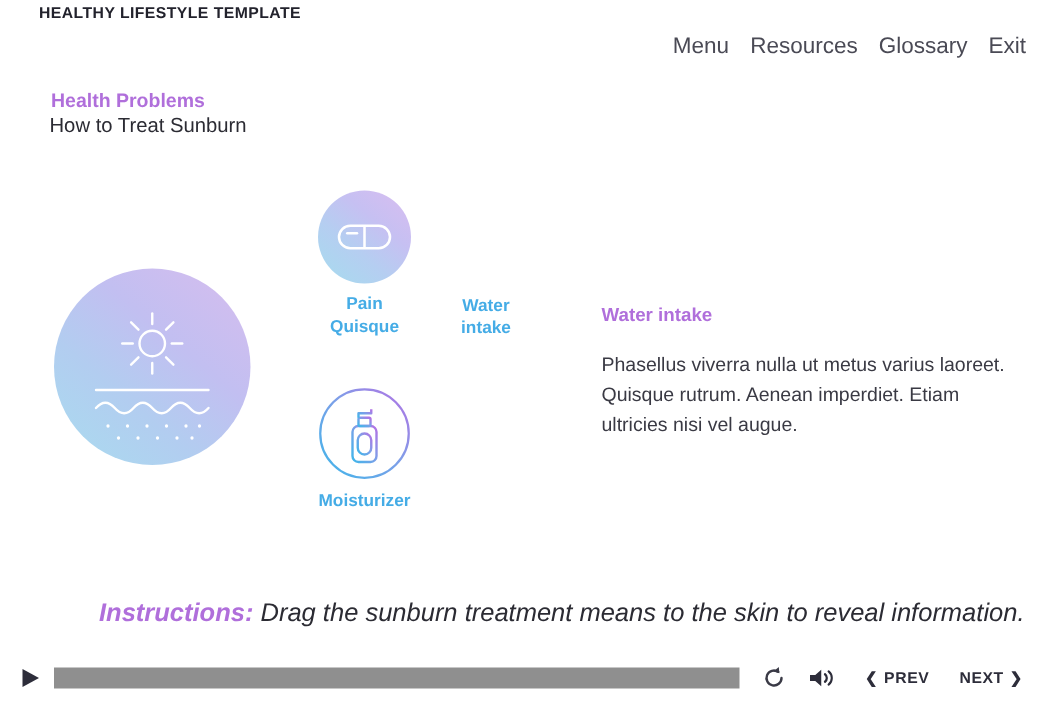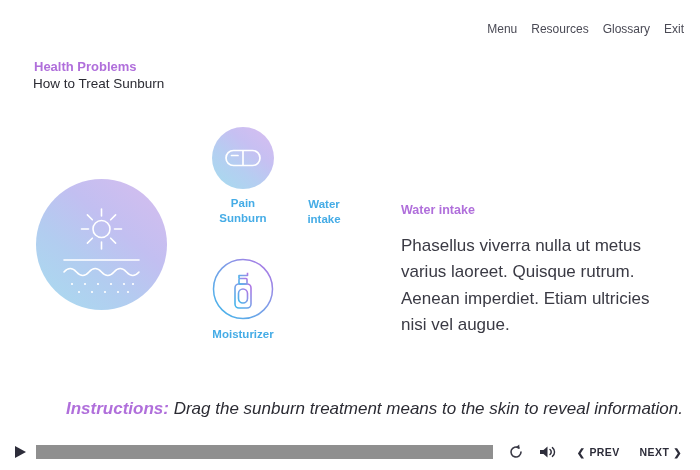--- a/index.html
+++ b/index.html
@@ -36,21 +36,21 @@
   }
   .topnav {
     position: absolute;
     right: 16px;
     top: 22px;
     display: flex;
     align-items: center;
     gap: 14px;
   }
   .topnav-item {
-    font-size: 12px;
+    font-size: 15px;
     color: #4a4a55;
     white-space: nowrap;
     cursor: pointer;
   }
 
   
   .kicker {
     position: absolute;
     left: 34px;
     top: 59px;
@@ -117,21 +117,21 @@
     font-size: 12.5px;
     font-weight: bold;
     color: #b06fdb;
     white-space: nowrap;
   }
   .info-body {
     position: absolute;
     left: 401px;
     top: 233px;
     width: 276px;
-    font-size: 17px;
+    font-size: 13px;
     line-height: 1.55;
     color: #3a3a44;
   }
 
   
   .instructions {
     position: absolute;
     left: 33px;
     top: 399px;
     font-size: 17px;
@@ -200,20 +200,21 @@
     gap: 4px;
   }
   .nav-btn.last { margin-right: 6px; text-align: right; }
   .chev { font-size: 10px; }
 </style>
 </head>
 <body>
 
 <div id="stage">
 
+  <div class="header-title">HEALTHY LIFESTYLE TEMPLATE</div>
 
   <div class="topnav">
     <div class="topnav-item">Menu</div>
     <div class="topnav-item">Resources</div>
     <div class="topnav-item">Glossary</div>
     <div class="topnav-item">Exit</div>
   </div>
 
   <div class="kicker">Health Problems</div>
   <div class="subtitle">How to Treat Sunburn</div>
@@ -264,21 +265,21 @@
       <svg width="62" height="62" viewBox="0 0 62 62">
         <g stroke="#ffffff" stroke-width="1.7" fill="none">
           <rect x="14" y="23.5" width="34" height="15" rx="7.5"></rect>
           <line x1="31" y1="23.5" x2="31" y2="38.5"></line>
           <line x1="19.5" y1="28.5" x2="26" y2="28.5" stroke-linecap="round"></line>
         </g>
       </svg>
     </div>
     <div class="item-label">
       <span>Pain</span><br>
-      <span>Sunburn</span>
+      <span>Quisque</span>
     </div>
   </div>
 
   <div class="item" style="left:197px; top:258px;">
     <div class="item-circle outline">
       <svg width="62" height="62" viewBox="0 0 62 62">
         <circle cx="31" cy="31" r="29.5" fill="none" stroke="url(#gradStroke)" stroke-width="1.5"></circle>
         <g fill="none" stroke="url(#gradStroke)" stroke-width="1.6" stroke-linejoin="round">
           <rect x="23" y="26" width="16" height="24" rx="4"></rect>
           <rect x="26.5" y="31" width="9" height="14" rx="4.5"></rect>

